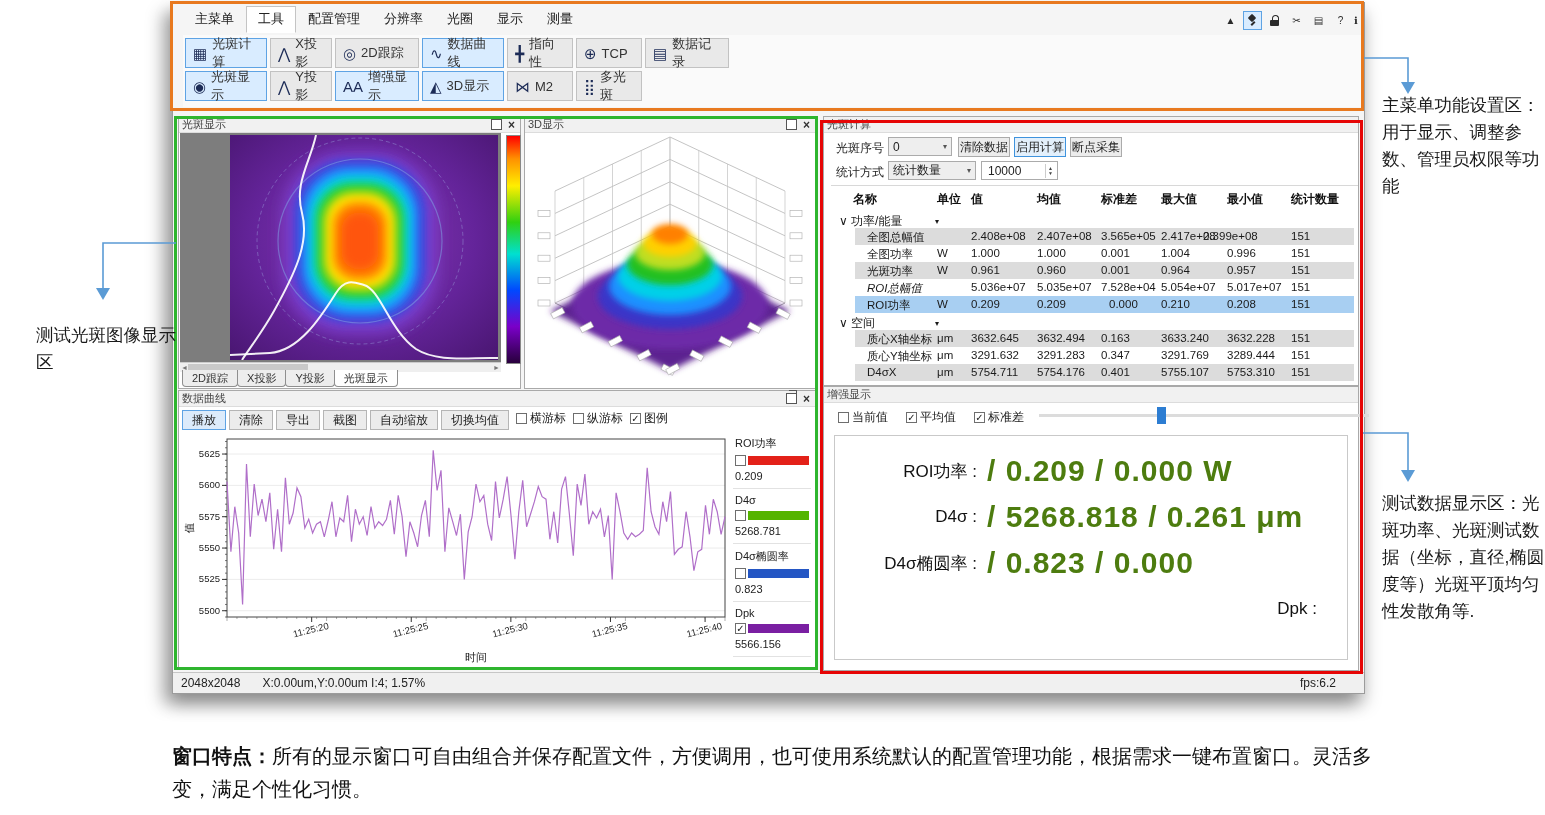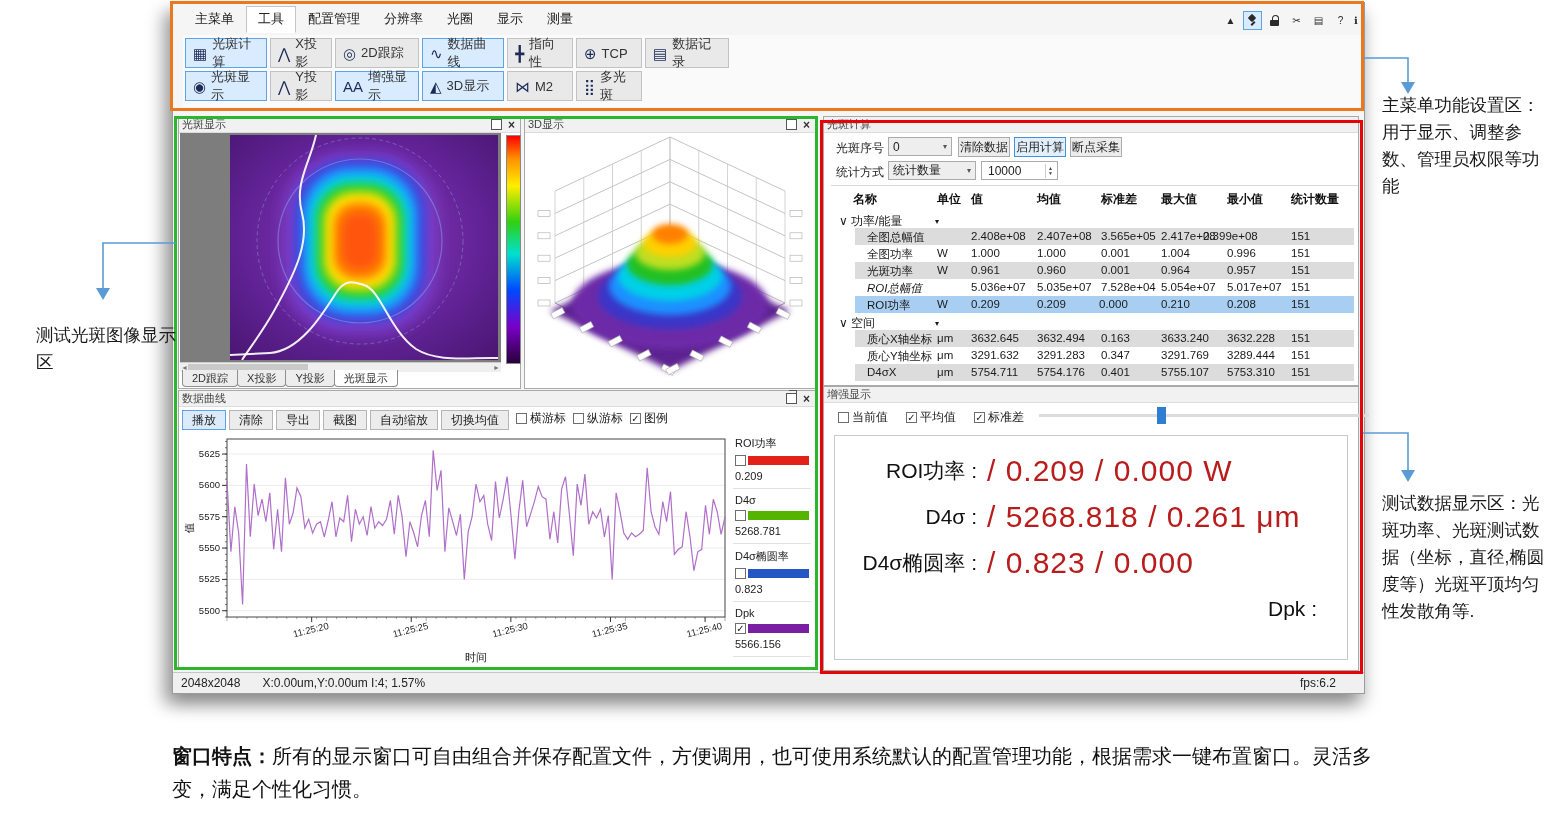--- a/index.html
+++ b/index.html
@@ -85,22 +85,22 @@
   .trow.selected .stripe{background:#a8cff2;}
   .trow span{position:absolute;top:2px;font-size:11.5px;color:#1a1a1a;white-space:nowrap;}
   .trow.group span.gname{font-size:12px;}
 
   
   .enh-checks{position:absolute;left:10px;top:22px;display:flex;gap:14px;}
   .slider{position:absolute;left:215px;top:27px;width:330px;height:3px;background:#dcdcdc;}
   .slider .handle{position:absolute;left:118px;top:-7px;width:9px;height:17px;background:#2d7dd2;}
   .enh-box{position:absolute;left:10px;top:48px;right:10px;bottom:10px;border:1px solid #c9c9c9;background:#fff;}
   .enh-line{position:absolute;left:0;right:30px;height:46px;display:flex;align-items:center;justify-content:flex-end;gap:10px;}
-  .enh-label{font-size:21px;color:#111;white-space:nowrap;}
-  .enh-value{font-size:30px;color:#b91c1c;white-space:nowrap;width:330px;text-align:left;letter-spacing:1px;}
+  .enh-label{font-size:17px;color:#111;white-space:nowrap;}
+  .enh-value{font-size:30px;color:#4d7c0f;white-space:nowrap;width:330px;text-align:left;letter-spacing:1px;font-weight:bold;}
 
   
   .statusbar{position:absolute;left:0;right:0;bottom:0;height:20px;background:#f0f0f0;border-top:1px solid #c6c6c6;
              font-size:12px;color:#222;display:flex;align-items:center;}
   .statusbar .res{margin-left:8px;}
   .statusbar .coords{margin-left:22px;}
   .statusbar .fps{margin-left:auto;margin-right:28px;}
 
   
   .abox{position:absolute;box-sizing:border-box;pointer-events:none;}
@@ -592,21 +592,21 @@
               <span style="left: 330px;">5.054e+07</span>
               <span style="left: 396px;">5.017e+07</span>
               <span style="left: 460px;">151</span>
             </div>
             <div class="trow selected" style="top: 163px;">
               <div class="stripe"></div>
               <span style="left: 36px;">ROI功率</span>
               <span style="left: 106px;">W</span>
               <span style="left: 140px;">0.209</span>
               <span style="left: 206px;">0.209</span>
-              <span style="left: 260px; padding-left: 8px;">0.000</span>
+              <span style="left: 270px; padding-left: 8px;">0.000</span>
               <span style="left: 330px;">0.210</span>
               <span style="left: 396px;">0.208</span>
               <span style="left: 460px;">151</span>
             </div>
             <div class="trow group" style="top: 180px;">
               <span class="gname" style="left: 8px;">∨ 空间</span>
               <span style="left: 104px; font-size: 8px; top: 6px;">▾</span>
             </div>
             <div class="trow" style="top: 197px;">
               <div class="stripe"></div>

